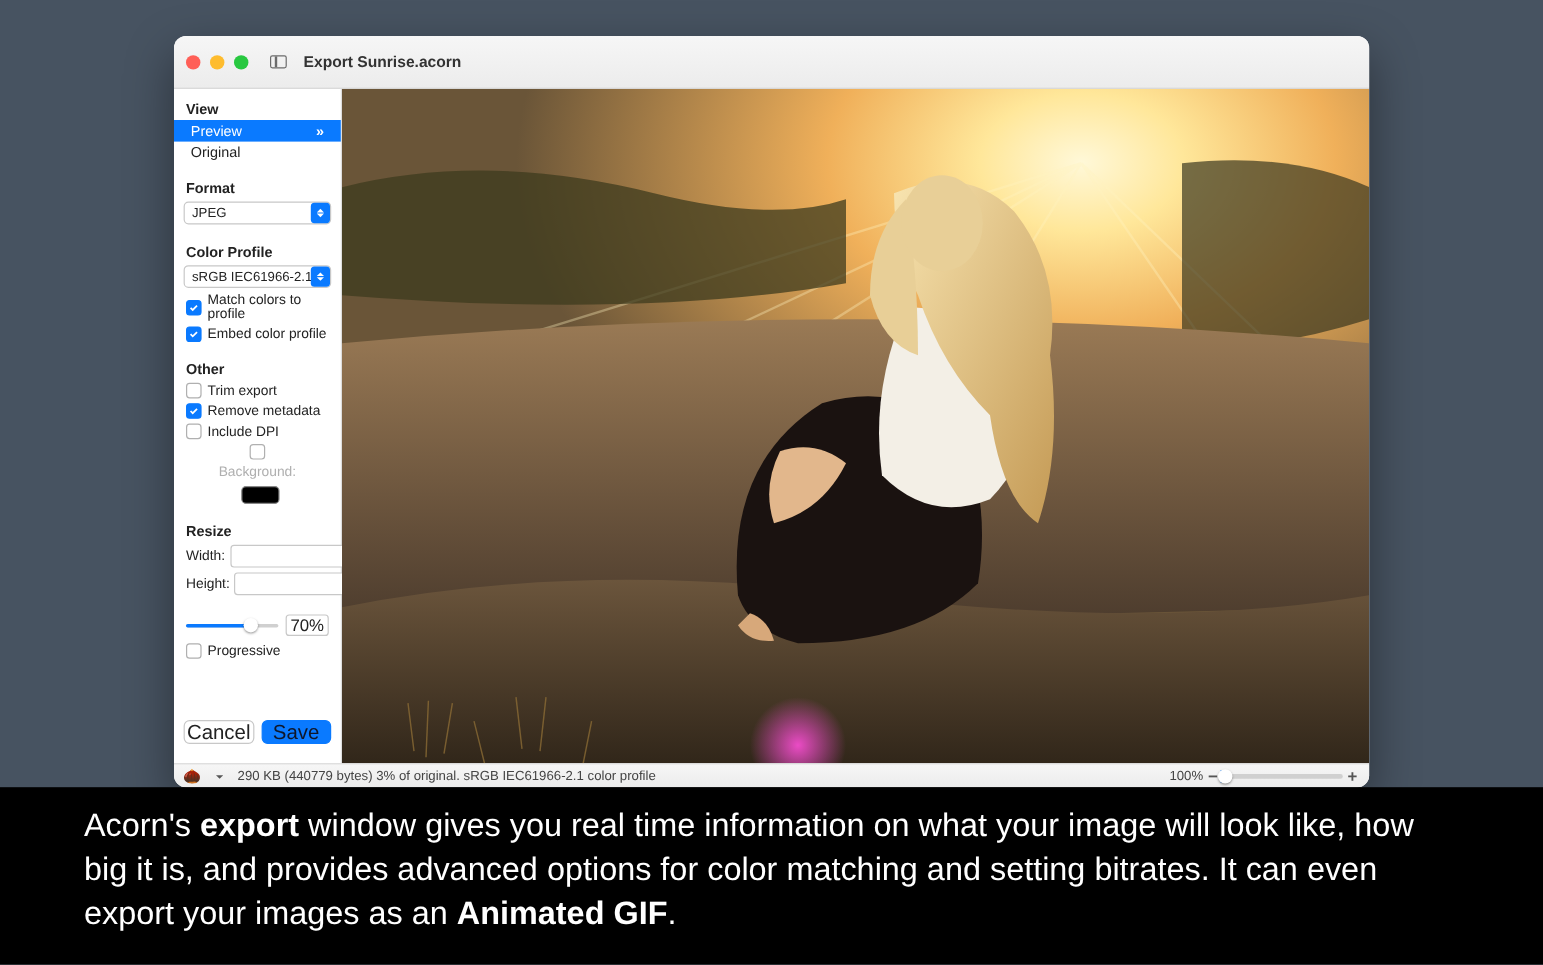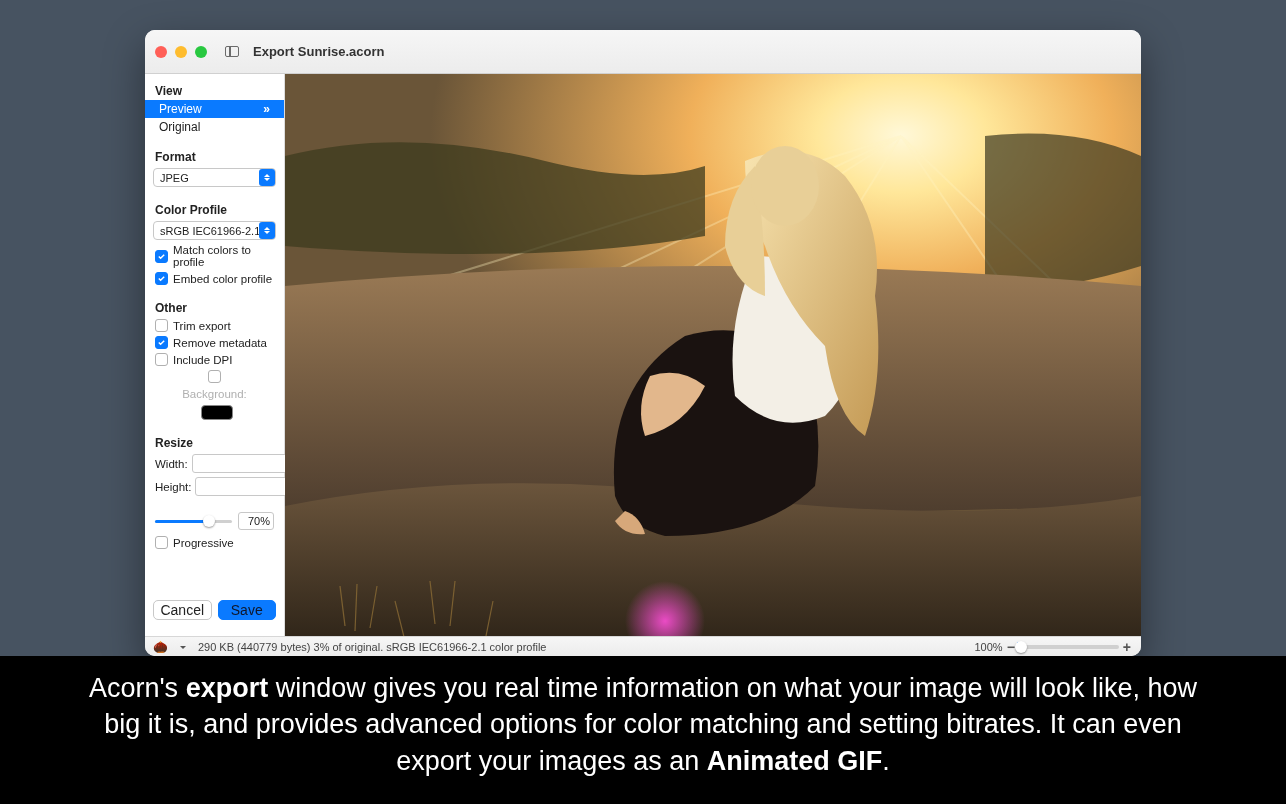--- a/index.html
+++ b/index.html
@@ -146,30 +146,30 @@
     background: #0a7aff; border-radius: 2px;
   }
   .slider-thumb {
     position: absolute; top: 0; left: calc(70% - 6px);
     width: 12px; height: 12px; border-radius: 50%;
     background: #fff; box-shadow: 0 1px 2px rgba(0,0,0,0.4);
   }
   .qual-val {
     width: 36px; height: 18px;
     border: 1px solid #c8c8c8; border-radius: 3px;
-    font-size: 11px; text-align: right; padding: 0 3px;
+    font-size: 14px; text-align: right; padding: 0 3px;
     line-height: 16px;
   }
   .spacer { flex: 1; }
   .btn-row {
     display: flex; gap: 6px; padding: 6px 8px 10px;
   }
   .btn {
     flex: 1; height: 20px; border-radius: 5px;
-    font-size: 14px; text-align: center; line-height: 19px;
+    font-size: 17px; text-align: center; line-height: 19px;
     border: 1px solid #c8c8c8; background: #fff;
   }
   .btn.primary {
     background: #0a7aff; color: #0f172a; border-color: #0a7aff;
   }
   .preview {
     flex: 1;
     position: relative;
     overflow: hidden;
   }
@@ -204,21 +204,21 @@
   .zoom-tick { position: absolute; left: -2px; top: -3px; width: 2px; height: 10px; background: #0a7aff; }
   .zbtn { font-size: 14px; color: #555; font-weight: 700; padding: 0 2px; }
 
   .caption {
     position: absolute;
     left: 0; right: 0; bottom: 0;
     height: 148px;
     background: #000;
     color: #fff;
     font-size: 27px;
-    text-align: center;
+    text-align: left;
     padding: 14px 70px;
     line-height: 1.35;
   }
   .caption b { font-weight: 700; }
 </style>
 </head>
 <body>
 
 <div class="window">
   <div class="titlebar">

